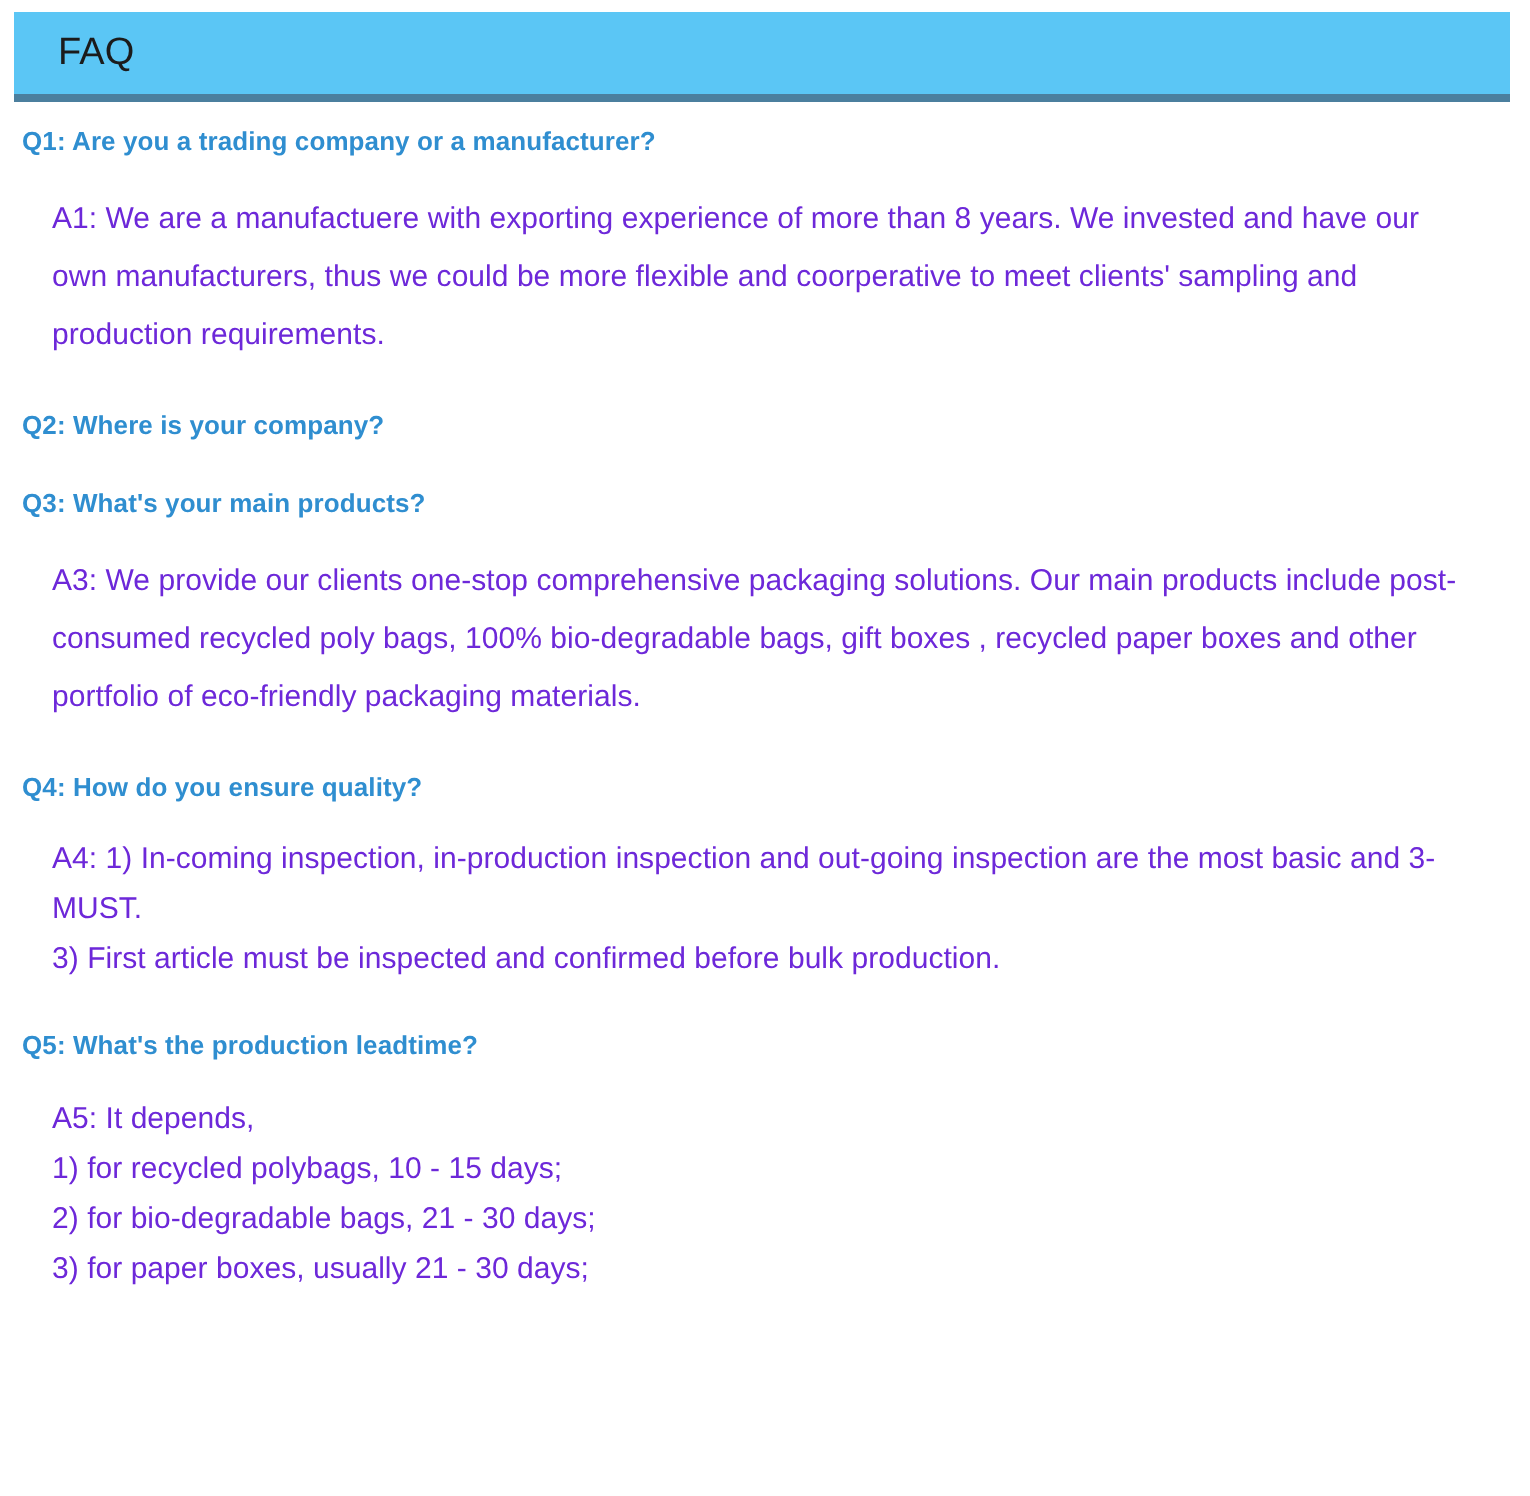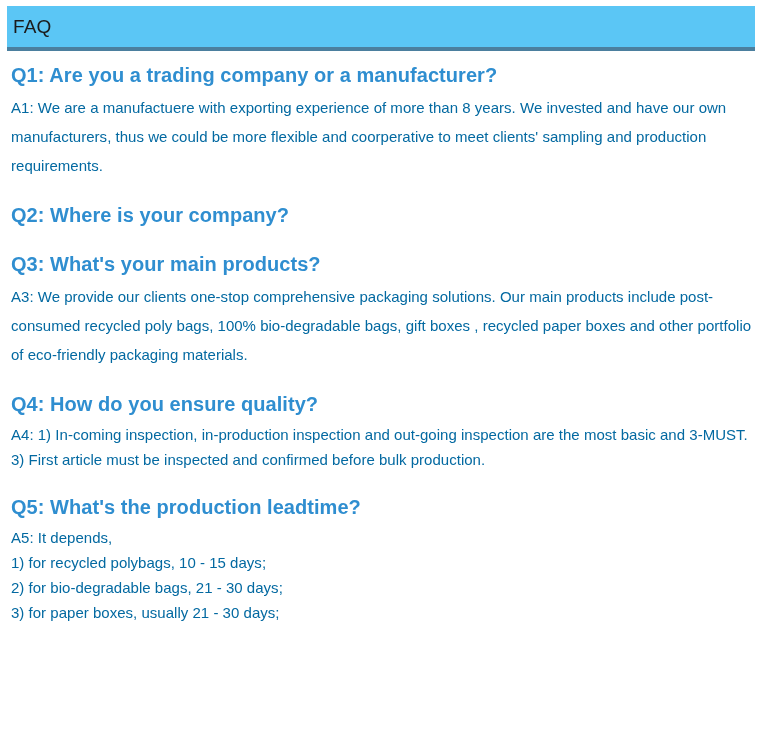--- a/index.html
+++ b/index.html
@@ -34,53 +34,53 @@
     border-bottom: 4px solid #4b7f9e;
     box-sizing: border-box;
     display: flex;
     align-items: center;
   }
   .faq-header-title {
     font-size: 19px;
     line-height: 1;
     color: #1b1b1b;
     font-weight: 400;
-    padding-left: 6px;
+    padding-left: 22px;
     letter-spacing: 0.1px;
   }
 
   
   .faq-body {
     position: absolute;
     left: 11px;
     top: 62px;
     width: 742px;
   }
 
   .faq-item {
     margin: 0 0 22px 0;
   }
   .faq-item:last-child {
     margin-bottom: 0;
   }
 
   .faq-question {
-    font-size: 20px;
+    font-size: 13px;
     font-weight: bold;
     color: #2f8ed0;
     line-height: 1.35;
     margin: 0 0 4px 0;
     letter-spacing: 0.05px;
   }
 
   .faq-answer {
     font-size: 15px;
-    color: #0369a1;
+    color: #6d28d9;
     line-height: 29px;
-    margin: 0;
+    margin: 15px;
     text-align: left;
     letter-spacing: 0.02px;
   }
 
   
   .faq-answer.lines {
     line-height: 25px;
   }
   .faq-answer.lines .ln {
     display: block;

